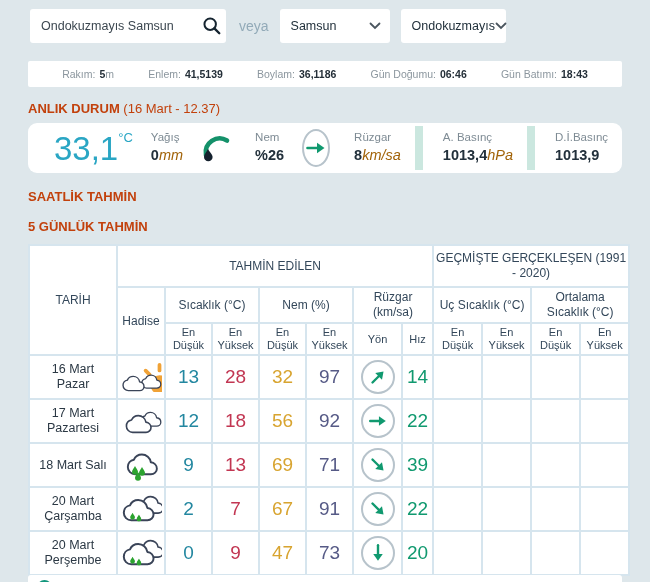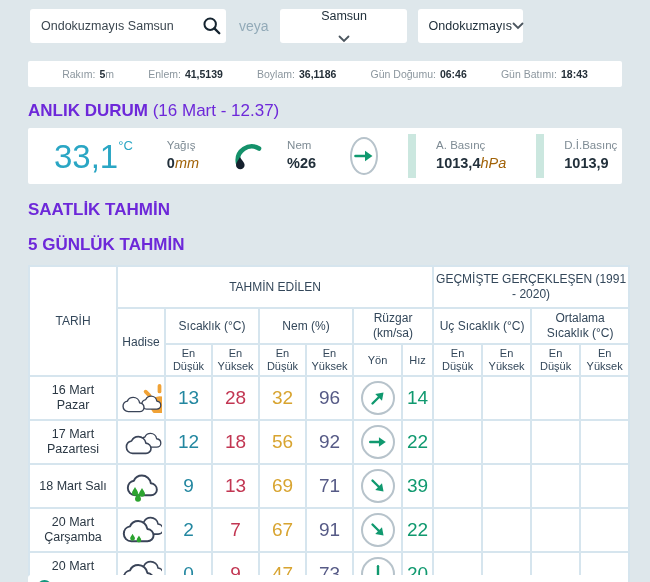--- a/index.html
+++ b/index.html
@@ -8,46 +8,46 @@
 
   
   .topbar { display:flex; align-items:center; padding:9px 0 0 30px; }
   .search-box { width:196px; height:34px; background:#ffffff; border-radius:3px;
     display:flex; align-items:center; padding:0 9px 0 11px; }
   .search-box input { flex:1; border:none; outline:none; font-size:12.5px; color:#3c4750;
     font-family:"Liberation Sans", sans-serif; background:transparent; }
   .veya { margin:0 11px 0 13px; color:#92aab8; font-size:14px; }
   .selectbox { height:34px; background:#fff; border-radius:3px; display:flex; align-items:center;
     justify-content:space-between; padding:0 9px 0 11px; font-size:12.5px; color:#22313c; cursor:pointer; }
-  .selectbox.prov { width:127px; margin-right:11px;flex-direction:column; }
+  .selectbox.prov { width:110px; margin-right:11px; }
   .selectbox.dist { width:105px;text-align:right; }
 
   
   .infobar { margin:18px 28px 0 28px; height:26px; background:#fff; border-radius:2px;
     display:flex; align-items:center; justify-content:space-evenly; }
   .info-item { font-size:10.5px; color:#8b969e; white-space:nowrap; }
   .info-item b { color:#242f38; font-weight:bold; margin-left:4px; }
   .info-item .u { color:#8b969e; font-weight:normal; }
 
   
-  .heading { margin:14px 0 0 28px; font-size:17px; font-weight:bold; color:#6d28d9; }
+  .heading { margin:14px 0 0 28px; font-size:13px; font-weight:bold; color:#c2410c; }
   .heading .sub { font-weight:normal; }
 
   
-  .current { margin:7px 28px 0 28px; height:56px; background:#fff; border-radius:2px;
+  .current { margin:7px 28px 0 28px; height:50px; background:#fff; border-radius:9px;
     display:flex; align-items:center; padding:0 36px 0 26px; }
   .temp { font-size:33px; color:#2aa6c4; line-height:1; }
   .temp sup { font-size:13px; vertical-align:18px; }
   .cond { display:flex; flex-direction:column; align-items:center; margin-left:26px; }
   .cond .lbl { font-size:10.5px; color:#7e8b94; margin-top:1px; }
   .kv { display:flex; flex-direction:column; justify-content:center; line-height:1.35; }
   .kv .lbl { font-size:11.5px; color:#7e8b94; }
   .kv .val { font-size:14.5px; color:#22303b; font-weight:bold; }
   .kv .val .u { color:#a16207; font-weight:normal;font-style:italic; }
-  .ml { margin-left:34px; }
+  .ml { margin-left:18px; }
   .icon-gap { margin-left:24px; }
   .wind-circle { width:38px; height:38px; border:2px solid #b7c3cb; border-radius:50%;
     display:flex; align-items:center; justify-content:center; background:#fff; }
   .press-circle { width:36px; height:36px; border-radius:50%; background:#12936d;
     box-shadow:0 0 0 4px rgba(18,147,109,0.22); }
 
   
   table.forecast { margin:10px 24px 0 28px; border-collapse:collapse; background:#fff;
     table-layout:fixed; width:600px; }
   .forecast th, .forecast td { border:2px solid #d6e5ee; text-align:center; vertical-align:middle;
@@ -178,20 +178,24 @@
     </span>
     <div class="kv icon-gap">
       <span class="lbl">Nem</span>
       <span class="val">%26</span>
     </div>
     <span class="wind-circle ml">
       <svg width="24" height="24" viewBox="0 0 24 24">
           <use href="#sym-arrow"></use>
         </svg>
     </span>
+    <div class="kv icon-gap">
+      <span class="lbl">Rüzgar</span>
+      <span class="val"><span>8</span><span class="u">km/sa</span></span>
+    </div>
     <span class="press-circle ml"></span>
     <div class="kv icon-gap">
       <span class="lbl">A. Basınç</span>
       <span class="val"><span>1013,4</span><span class="u">hPa</span></span>
     </div>
     <span class="press-circle ml"></span>
     <div class="kv icon-gap">
       <span class="lbl">D.İ.Basınç</span>
       <span class="val"><span>1013,9</span></span>
     </div>
@@ -257,21 +261,21 @@
                 <use href="#sym-cloud"></use>
               </g>
           <g transform="translate(2,24) scale(0.62)">
                 <use href="#sym-cloud"></use>
               </g>
         </svg>
       </td>
       <td class="num c-min">13</td>
       <td class="num c-max">28</td>
       <td class="num c-ymin">32</td>
-      <td class="num c-pmax">96</td>
+      <td class="num c-pmax">97</td>
       <td>
         <span class="dir-circle">
               <svg class="rot-ne" width="22" height="22" viewBox="0 0 24 24">
                 <use href="#sym-arrow"></use>
               </svg>
             </span>
       </td>
       <td class="speed">14</td>
       <td></td>
       <td></td>

